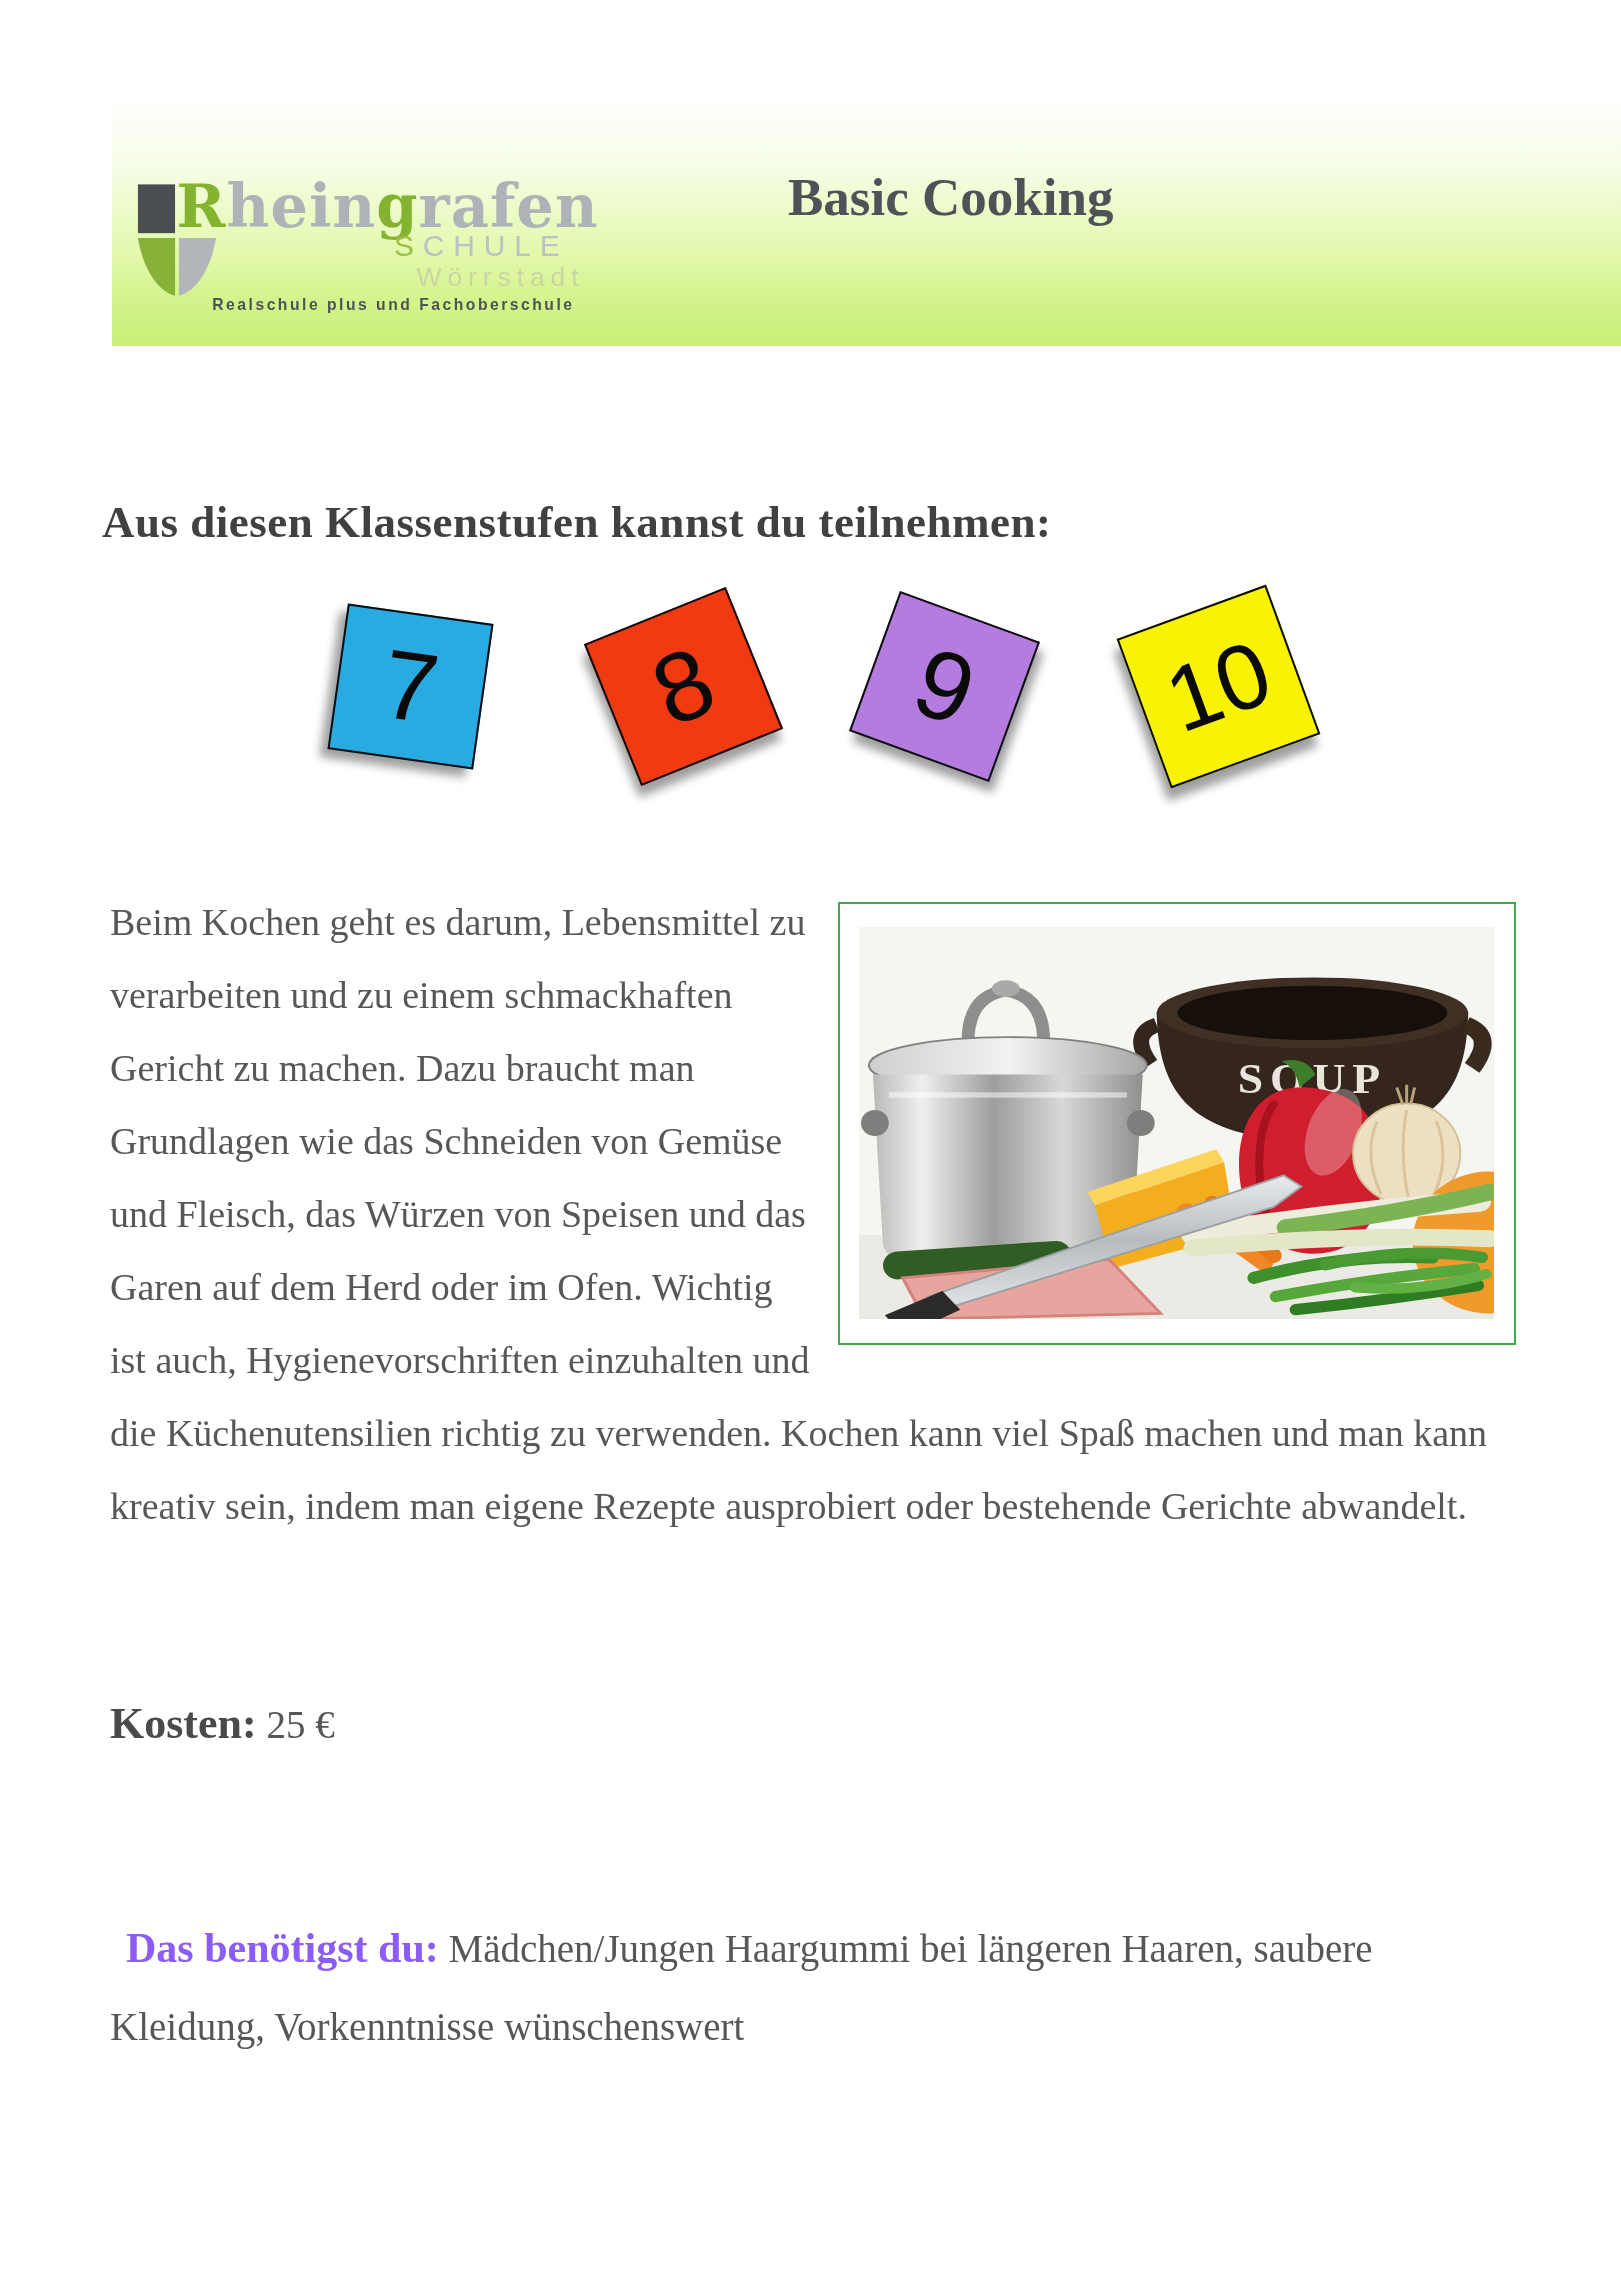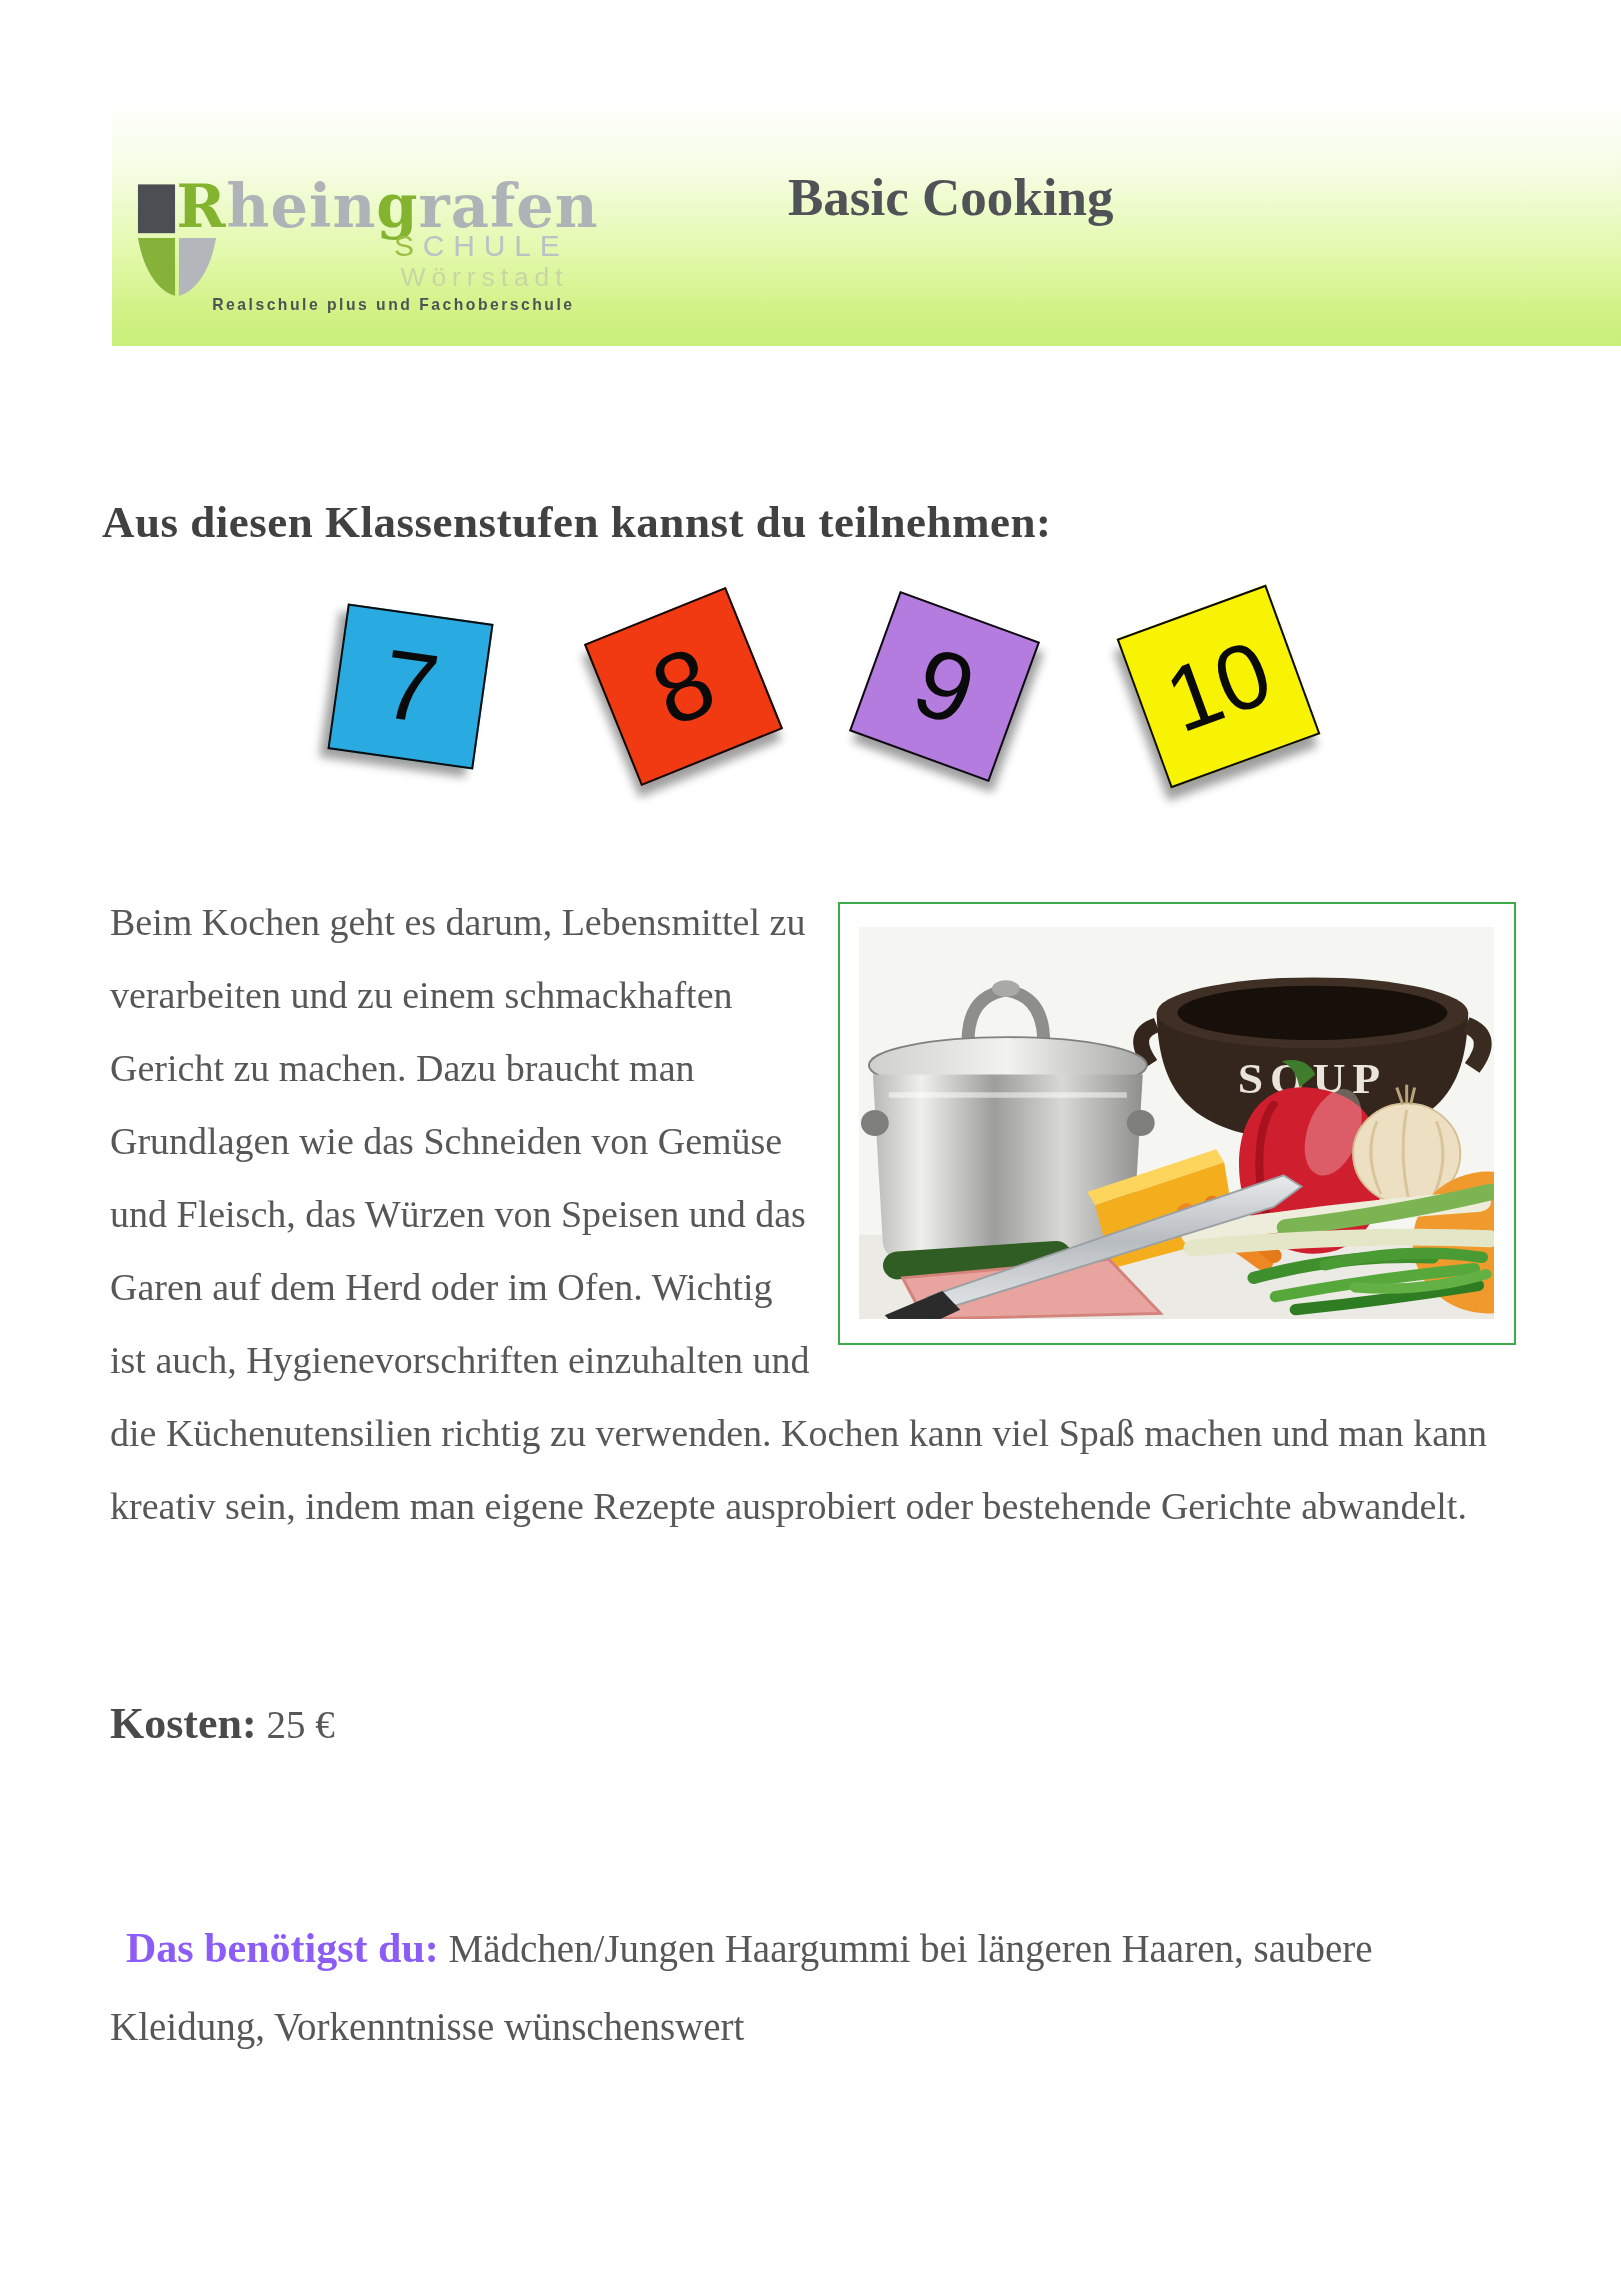--- a/index.html
+++ b/index.html
@@ -12,21 +12,21 @@
   .logo{position:absolute;left:23.5px;top:82px;width:451px;height:167px;}
   .shield{position:absolute;left:0;top:3.9px;}
   .wordmark{position:absolute;left:41px;top:-5.9px;font-size:59px;font-weight:bold;
             font-family:"DejaVu Serif","Liberation Serif",serif;letter-spacing:1px;white-space:nowrap;}
   .wm-green{color:#84b42f;}
   .wm-gray{color:#aeb3b7;}
   .schule{position:absolute;left:41px;top:51px;width:392px;text-align:right;
           font-family:Liberation Sans, sans-serif;font-size:30px;letter-spacing:8.8px;color:#bcc1c5;}
   .schule .s-green{color:#9cbf45;}
   .town{position:absolute;left:41px;top:84px;width:392px;text-align:right;
-        font-family:"Liberation Sans",sans-serif;font-size:26.5px;letter-spacing:5.9px;color:#c9d6a4;}
+        font-family:"Liberation Sans",sans-serif;font-size:26.5px;letter-spacing:5.9px;color:#c9d6a4;padding-left:16px;}
   .tagline{position:absolute;left:41px;top:118px;width:398px;text-align:right;
            font-family:"Liberation Sans",sans-serif;font-size:15.7px;font-weight:bold;letter-spacing:2.5px;color:#4e5356;}
   .page-title{position:absolute;left:676px;top:71px;width:647px;text-align:left;
               font-size:53px;font-weight:bold;color:#4f5357;font-family:"Liberation Serif","DejaVu Serif",serif;}
 
   
   .classes-heading{position:absolute;left:102px;top:496px;font-size:45px;font-weight:bold;color:#414141;
                    font-family:"Liberation Serif","DejaVu Serif",serif;letter-spacing:0.5px;}
 
   

